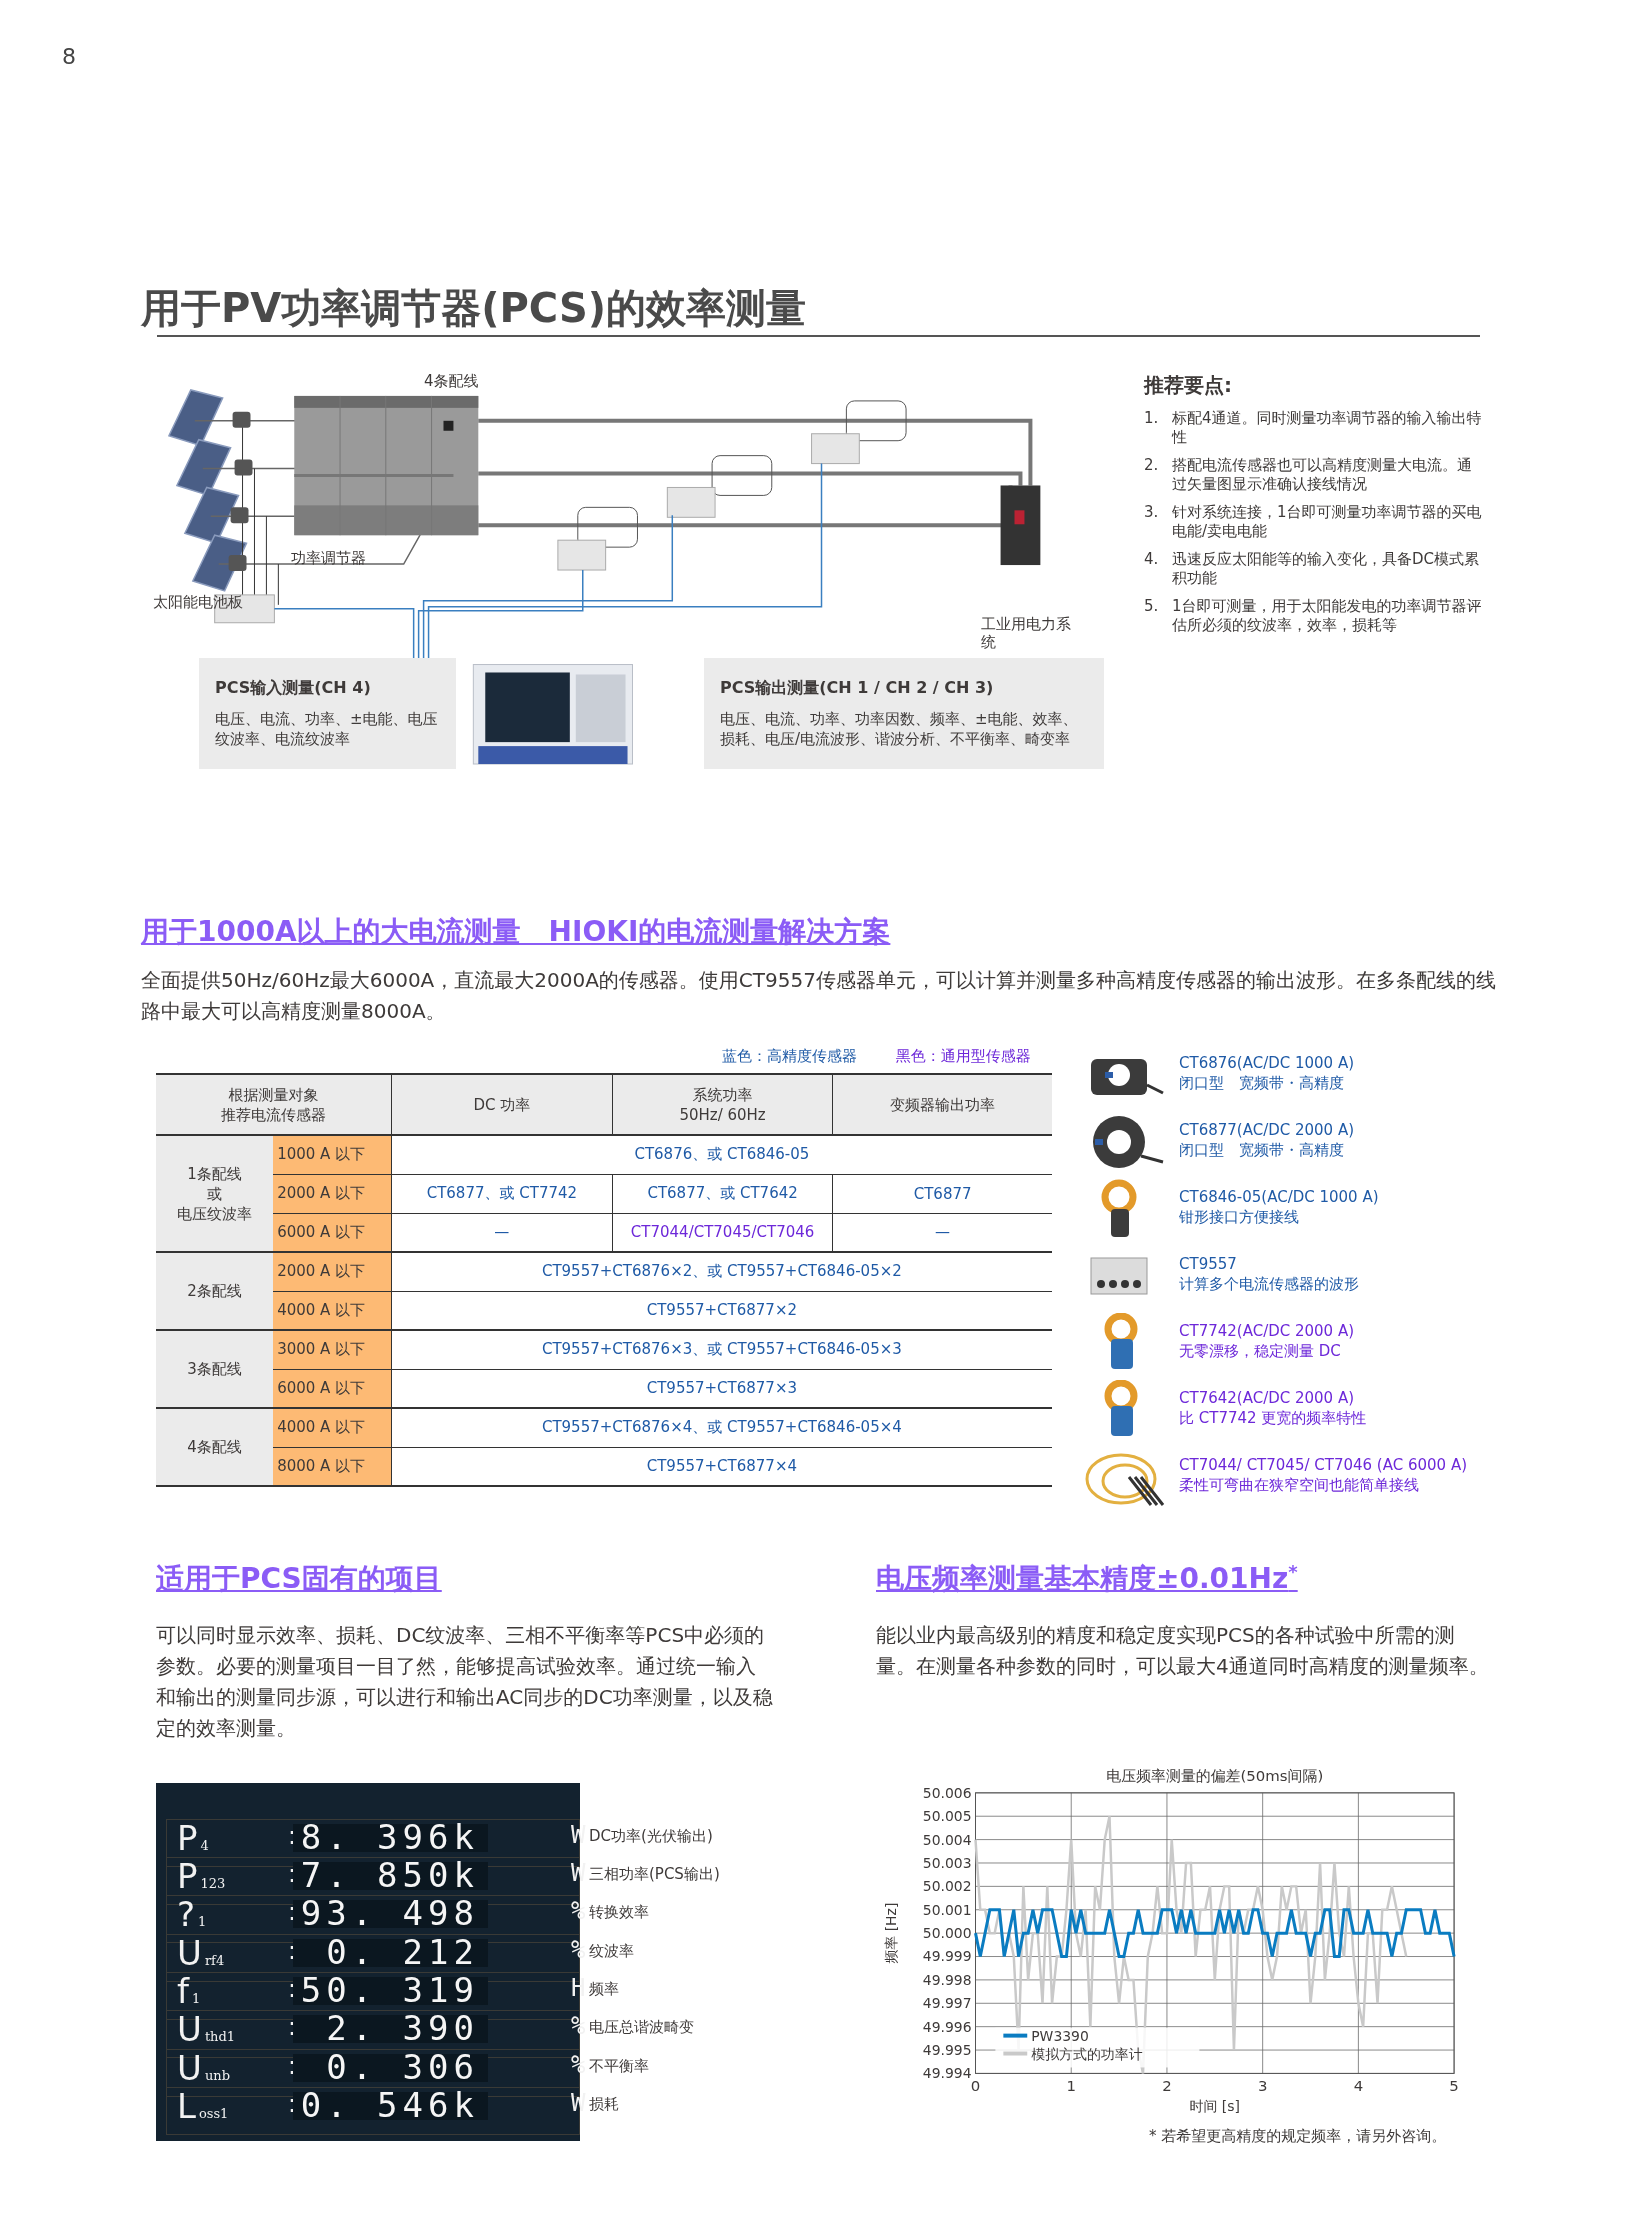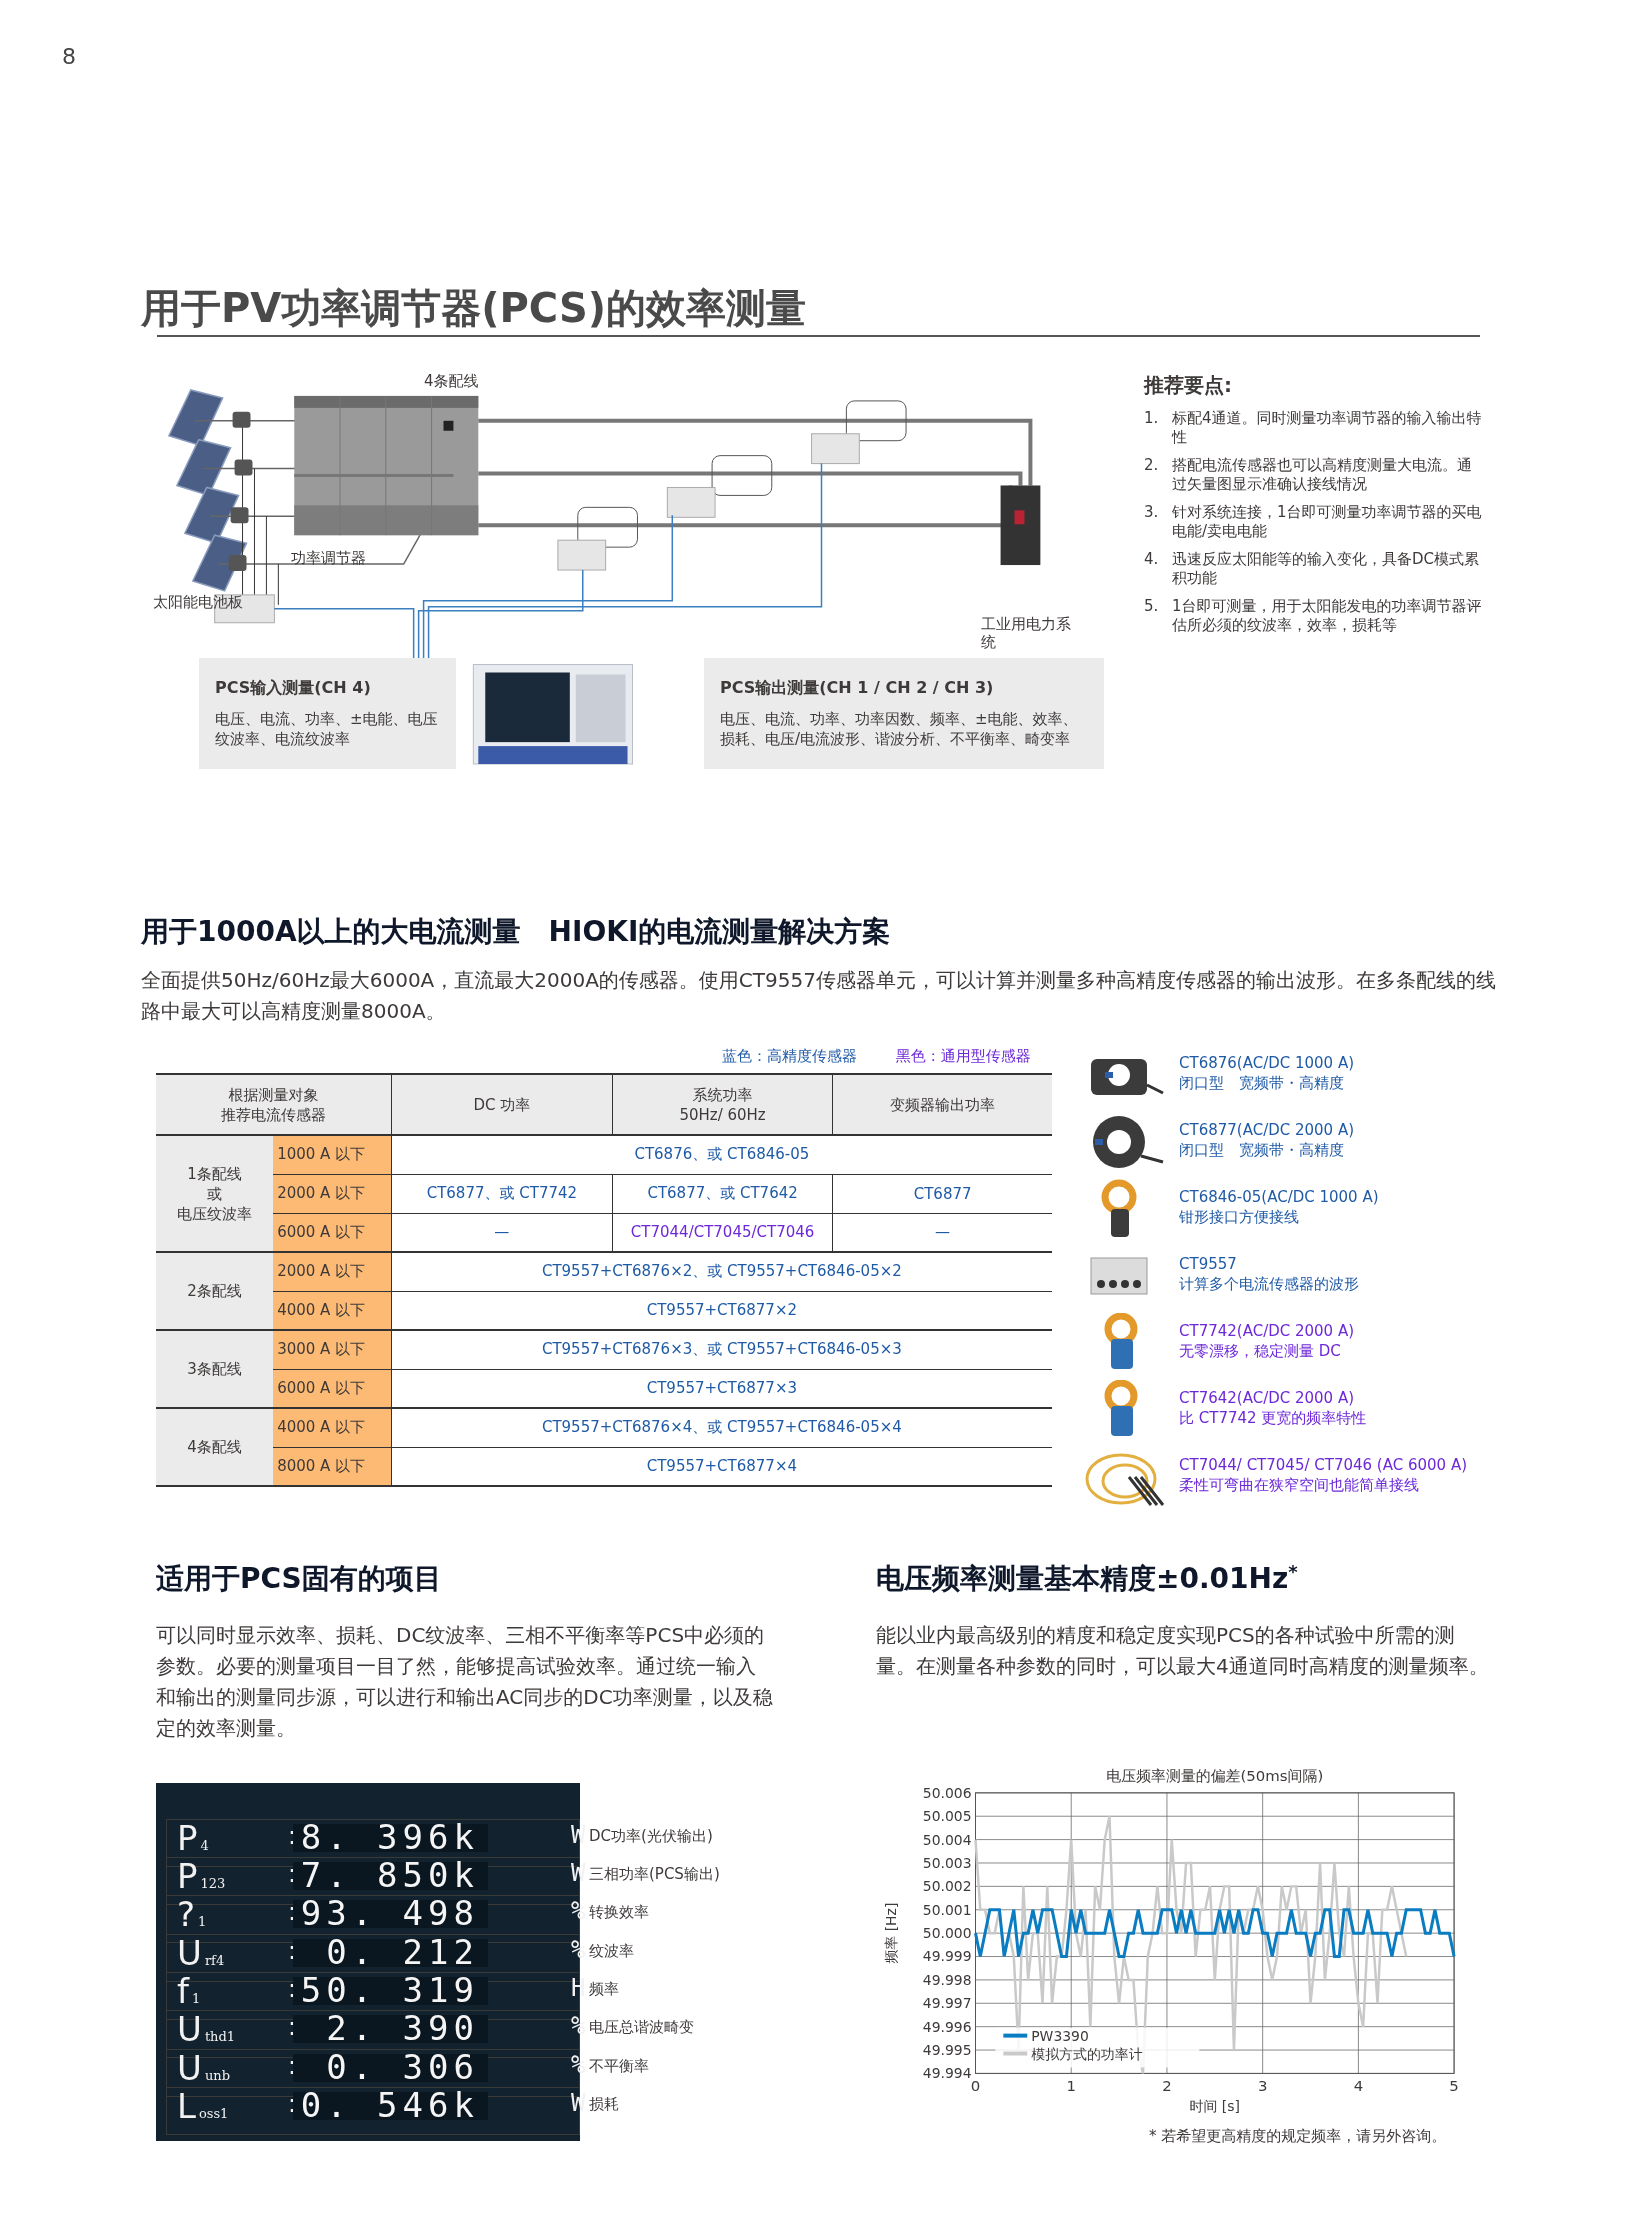--- a/index.html
+++ b/index.html
@@ -18,21 +18,21 @@
   .infobox { position: absolute; background: #ebebeb; padding: 20px 16px; }
   .infobox .t { font-size: 16px; font-weight: bold; color: #3e3a39; margin-bottom: 10px; }
   .infobox .d { font-size: 15px; line-height: 20px; color: #3e3a39; }
 
   .points { left: 1144px; top: 372px; width: 338px; }
   .points .ttl { font-size: 20px; font-weight: bold; color: #3e3a39; margin-bottom: 10px; }
   .points ol { list-style: none; }
   .points li { display: flex; font-size: 15px; line-height: 19px; margin-bottom: 9px; color: #3e3a39; }
   .points li .n { width: 28px; flex: none; }
 
-  .h2 { font-size: 28px; font-weight: bold; color: #0f172a; }
+  .h2 { font-size: 28px; font-weight: bold; color: #8b5cf6; text-decoration: underline; }
   .intro { left: 141px; top: 965px; width: 1373px; font-size: 20px; line-height: 31px; color: #3e3a39; }
 
   .legend-key { left: 722px; top: 1047px; font-size: 15px; }
   .legend-key .blue { color: #1f5aa6; margin-right: 34px; }
   table.sensor { position: absolute; left: 156px; top: 1073px; width: 896px; border-collapse: collapse; font-size: 15px; }
   table.sensor td, table.sensor th { border-top: 2px solid #333; text-align: center; font-weight: normal; }
   table.sensor th { background: #ebebeb; height: 61px; line-height: 20px; border-left: 1px solid #333; }
   table.sensor th:first-child { border-left: none; }
   table.sensor td { height: 39px; }
   table.sensor td.grp { background: #ebebeb; line-height: 20px; }

